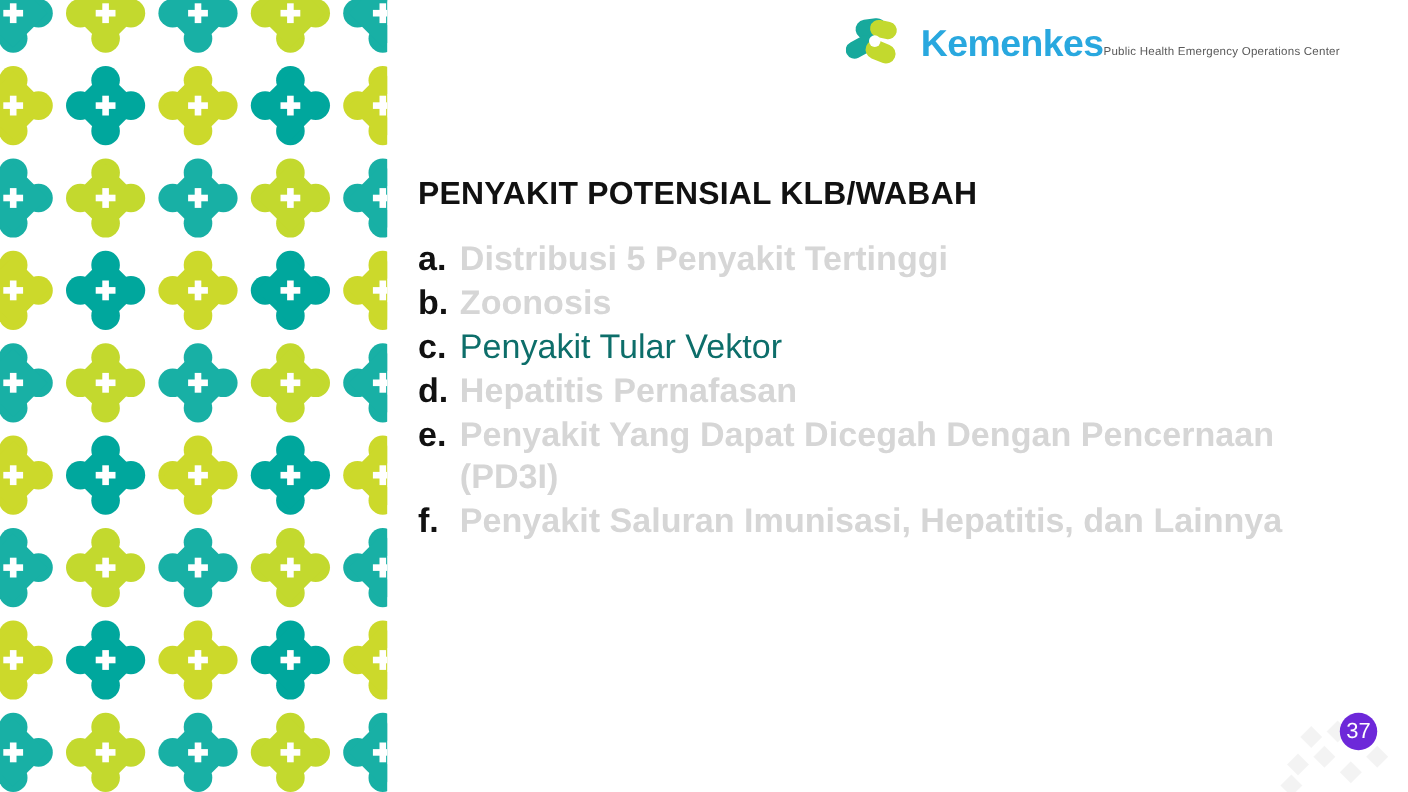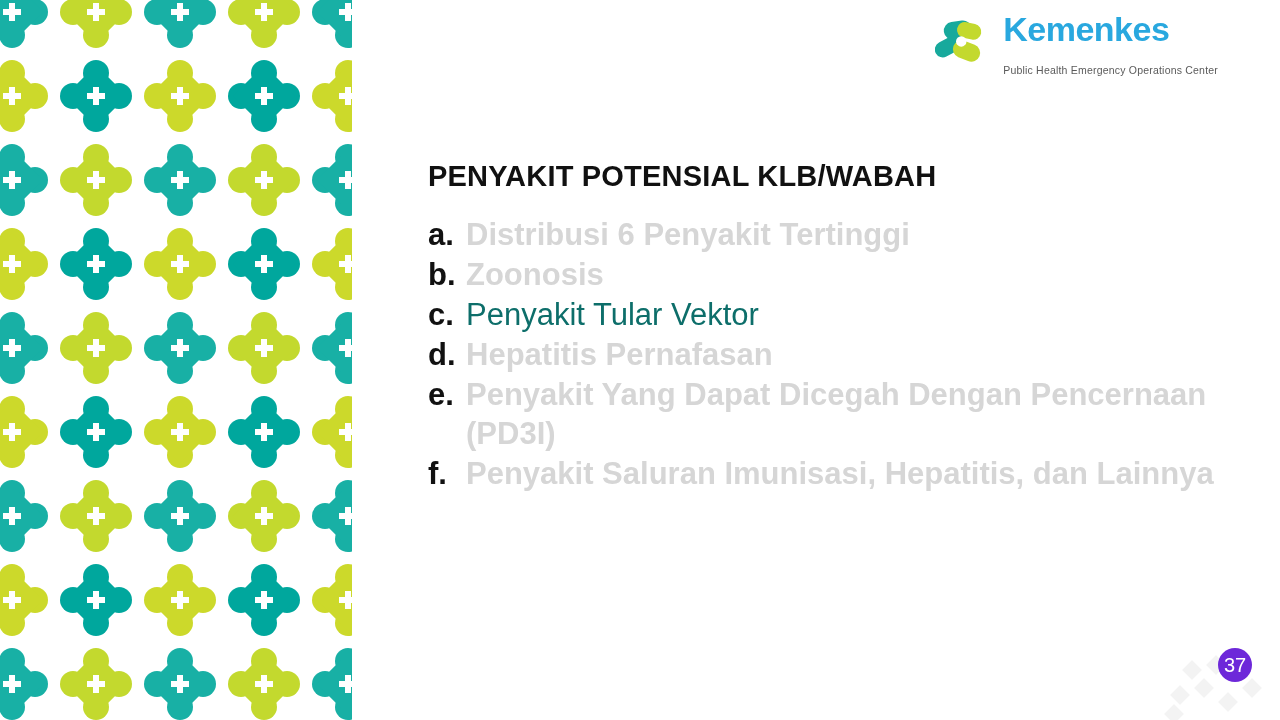--- a/index.html
+++ b/index.html
@@ -98,21 +98,20 @@
     align-items: center;
     gap: 12px;
   }
   .logo-mark {
     width: 56px;
     height: 56px;
     flex: none;
   }
   .logo-text {
     display: flex;
-    flex-direction: column;
     justify-content: center;
     line-height: 1;
   }
   .logo-word {
     font-size: 34px;
     font-weight: bold;
     color: #29a8df;
     letter-spacing: -0.5px;
   }
   .logo-sub {
@@ -121,21 +120,20 @@
     letter-spacing: 0.2px;
     margin-top: 19px;
   }
 
   
   .content {
     position: absolute;
     left: 380px;
     top: 160px;
     width: 830px;
-    margin-left: 48px;
   }
   .title {
     font-size: 29px;
     font-weight: bold;
     color: #111111;
     letter-spacing: 0.2px;
     margin: 0 0 22px 0;
   }
   .list {
     margin: 0;
@@ -559,21 +557,21 @@
       <div class="logo-word">Kemenkes</div>
       <div class="logo-sub">Public Health Emergency Operations Center</div>
     </div>
   </div>
 
   <div class="content">
     <h1 class="title">PENYAKIT POTENSIAL KLB/WABAH</h1>
     <ul class="list" id="item-list">
         <li class="list-item item-dim">
           <span class="marker">a.</span>
-          <span class="item-text">Distribusi 6 Penyakit Tertinggi</span>
+          <span class="item-text">Distribusi 5 Penyakit Tertinggi</span>
         </li>
         <li class="list-item item-dim">
           <span class="marker">b.</span>
           <span class="item-text">Zoonosis</span>
         </li>
         <li class="list-item item-active">
           <span class="marker">c.</span>
           <span class="item-text">Penyakit Tular Vektor</span>
         </li>
         <li class="list-item item-dim">

